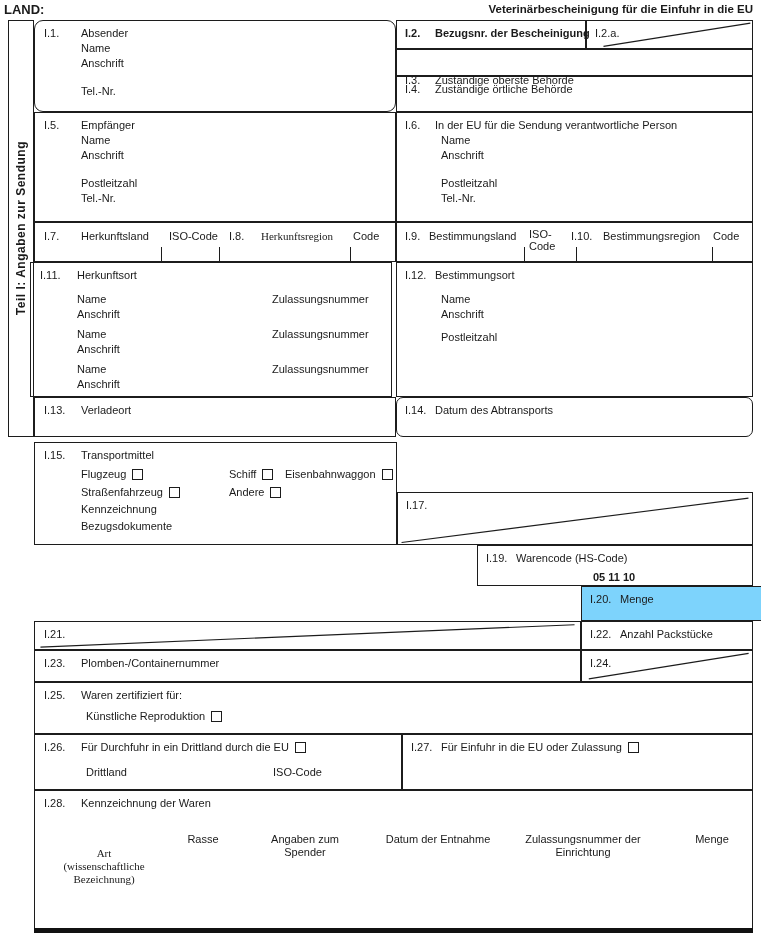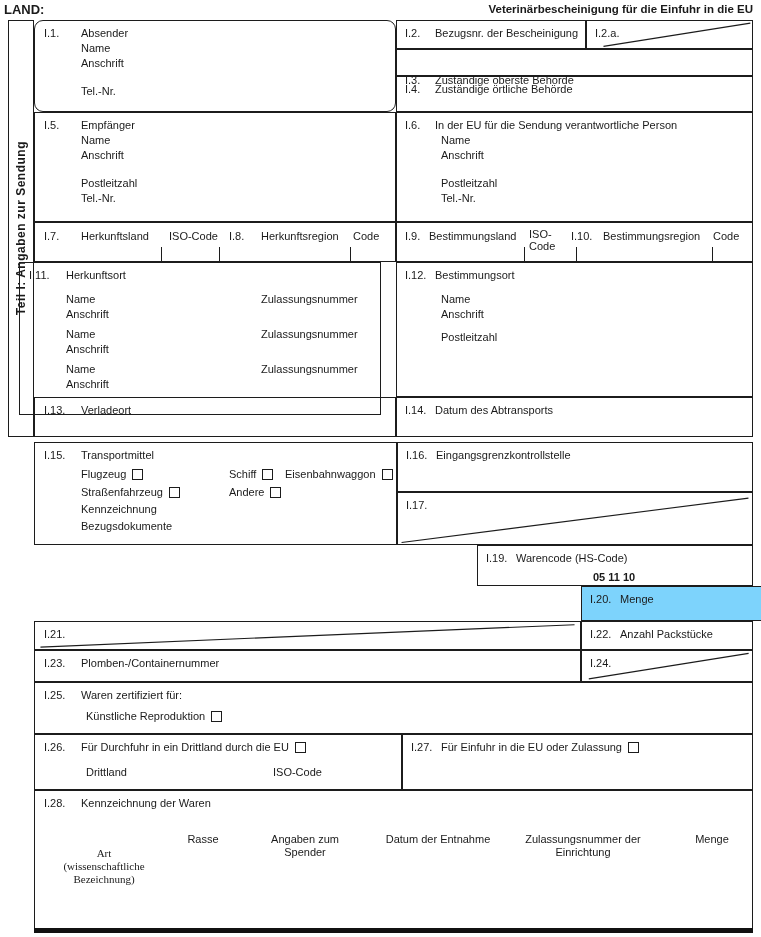--- a/index.html
+++ b/index.html
@@ -64,21 +64,21 @@
     <div class="head">
       <span class="num">I.1.</span><span>Absender</span>
     </div>
     <div class="sub">Name</div>
     <div class="sub">Anschrift</div>
     <div class="gap13"></div>
     <div class="sub">Tel.-Nr.</div>
   </div>
 
   <div class="cell" style="left:396px;top:20px;width:190px;height:29px;">
-    <div class="head" style="padding-left:8px;">
+    <div class="head" style="padding-left:8px;font-weight:bold;">
       <span class="numr">I.2.</span><span>Bezugsnr. der Bescheinigung</span>
     </div>
   </div>
 
   <div class="cell" style="left:586px;top:20px;width:167px;height:29px;">
     <div class="head" style="padding-left:8px;">
       <span>I.2.a.</span>
     </div>
     <svg class="diag" viewBox="0 0 100 100" preserveAspectRatio="none">
       <line x1="10" y1="94" x2="99" y2="8" stroke="#1c1c1c" stroke-width="1.1" vector-effect="non-scaling-stroke"></line>
@@ -117,21 +117,21 @@
     <div class="gap13"></div>
     <div class="subr">Postleitzahl</div>
     <div class="subr">Tel.-Nr.</div>
   </div>
 
   <div class="cell" style="left:34px;top:222px;width:362px;height:40px;">
     <span class="abs" style="left:9px;top:6px;">I.7.</span>
     <span class="abs" style="left:46px;top:6px;">Herkunftsland</span>
     <span class="abs" style="left:134px;top:6px;">ISO-Code</span>
     <span class="abs" style="left:194px;top:6px;">I.8.</span>
-    <span class="abs" style="left:226px;top:6px;">Herkunftsregion</span>
+    <span class="abs" style="left:226px;top:6px;font-family:Liberation Serif, serif;">Herkunftsregion</span>
     <span class="abs" style="left:318px;top:6px;">Code</span>
     <span class="tick" style="left:126px;"></span>
     <span class="tick" style="left:184px;"></span>
     <span class="tick" style="left:315px;"></span>
   </div>
 
   <div class="cell" style="left:396px;top:222px;width:357px;height:40px;">
     <span class="abs" style="left:8px;top:6px;">I.9.</span>
     <span class="abs" style="left:32px;top:6px;">Bestimmungsland</span>
     <span class="iso-stack">
@@ -139,21 +139,21 @@
       <span style="display:block;">Code</span>
     </span>
     <span class="abs" style="left:174px;top:6px;">I.10.</span>
     <span class="abs" style="left:206px;top:6px;">Bestimmungsregion</span>
     <span class="abs" style="left:316px;top:6px;">Code</span>
     <span class="tick" style="left:127px;"></span>
     <span class="tick" style="left:179px;"></span>
     <span class="tick" style="left:315px;"></span>
   </div>
 
-  <div class="cell" style="left:19px;top:262px;width:362px;height:153px;">
+  <div class="cell" style="left:30px;top:262px;width:362px;height:135px;">
     <div class="head">
       <span class="num">I.11.</span><span>Herkunftsort</span>
     </div>
     <div class="zrow sub mt9">
       <div>Name</div>
       <div>Anschrift</div>
       <span class="zul">Zulassungsnummer</span>
     </div>
     <div class="zrow sub mt5">
       <div>Name</div>
@@ -176,44 +176,39 @@
     <div class="gap8"></div>
     <div class="subr">Postleitzahl</div>
   </div>
 
   <div class="cell" style="left:34px;top:397px;width:362px;height:40px;">
     <div class="head">
       <span class="num">I.13.</span><span>Verladeort</span>
     </div>
   </div>
 
-  <div class="cell" style="left:396px;top:397px;width:357px;height:40px;">
+  <div class="cell" style="left:396px;top:397px;width:357px;height:40px;border-radius:7px;">
     <div class="head" style="padding-left:8px;">
       <span class="numr">I.14.</span><span>Datum des Abtransports</span>
     </div>
   </div>
 
   <div class="cell" style="left:34px;top:442px;width:363px;height:103px;">
     <div class="head">
       <span class="num">I.15.</span><span>Transportmittel</span>
     </div>
     <span class="abs" style="left:46px;top:24px;"><span>Flugzeug</span><span class="cb"></span></span>
     <span class="abs" style="left:194px;top:24px;"><span>Schiff</span><span class="cb"></span></span>
     <span class="abs" style="left:250px;top:24px;"><span>Eisenbahnwaggon</span><span class="cb"></span></span>
     <span class="abs" style="left:46px;top:42px;"><span>Straßenfahrzeug</span><span class="cb"></span></span>
     <span class="abs" style="left:194px;top:42px;"><span>Andere</span><span class="cb"></span></span>
     <span class="abs" style="left:46px;top:59px;">Kennzeichnung</span>
     <span class="abs" style="left:46px;top:76px;">Bezugsdokumente</span>
   </div>
 
-  <div class="cell" style="left:397px;top:442px;width:356px;height:50px;">
-    <div class="head" style="padding-left:8px;">
-      <span class="numr">I.16.</span><span>Eingangsgrenzkontrollstelle</span>
-    </div>
-  </div>
 
   <div class="cell" style="left:397px;top:492px;width:356px;height:53px;">
     <div class="head" style="padding-left:8px;">
       <span>I.17.</span>
     </div>
     <svg class="diag" viewBox="0 0 100 100" preserveAspectRatio="none">
       <line x1="1" y1="97" x2="99" y2="10" stroke="#1c1c1c" stroke-width="1.1" vector-effect="non-scaling-stroke"></line>
     </svg>
   </div>
 

